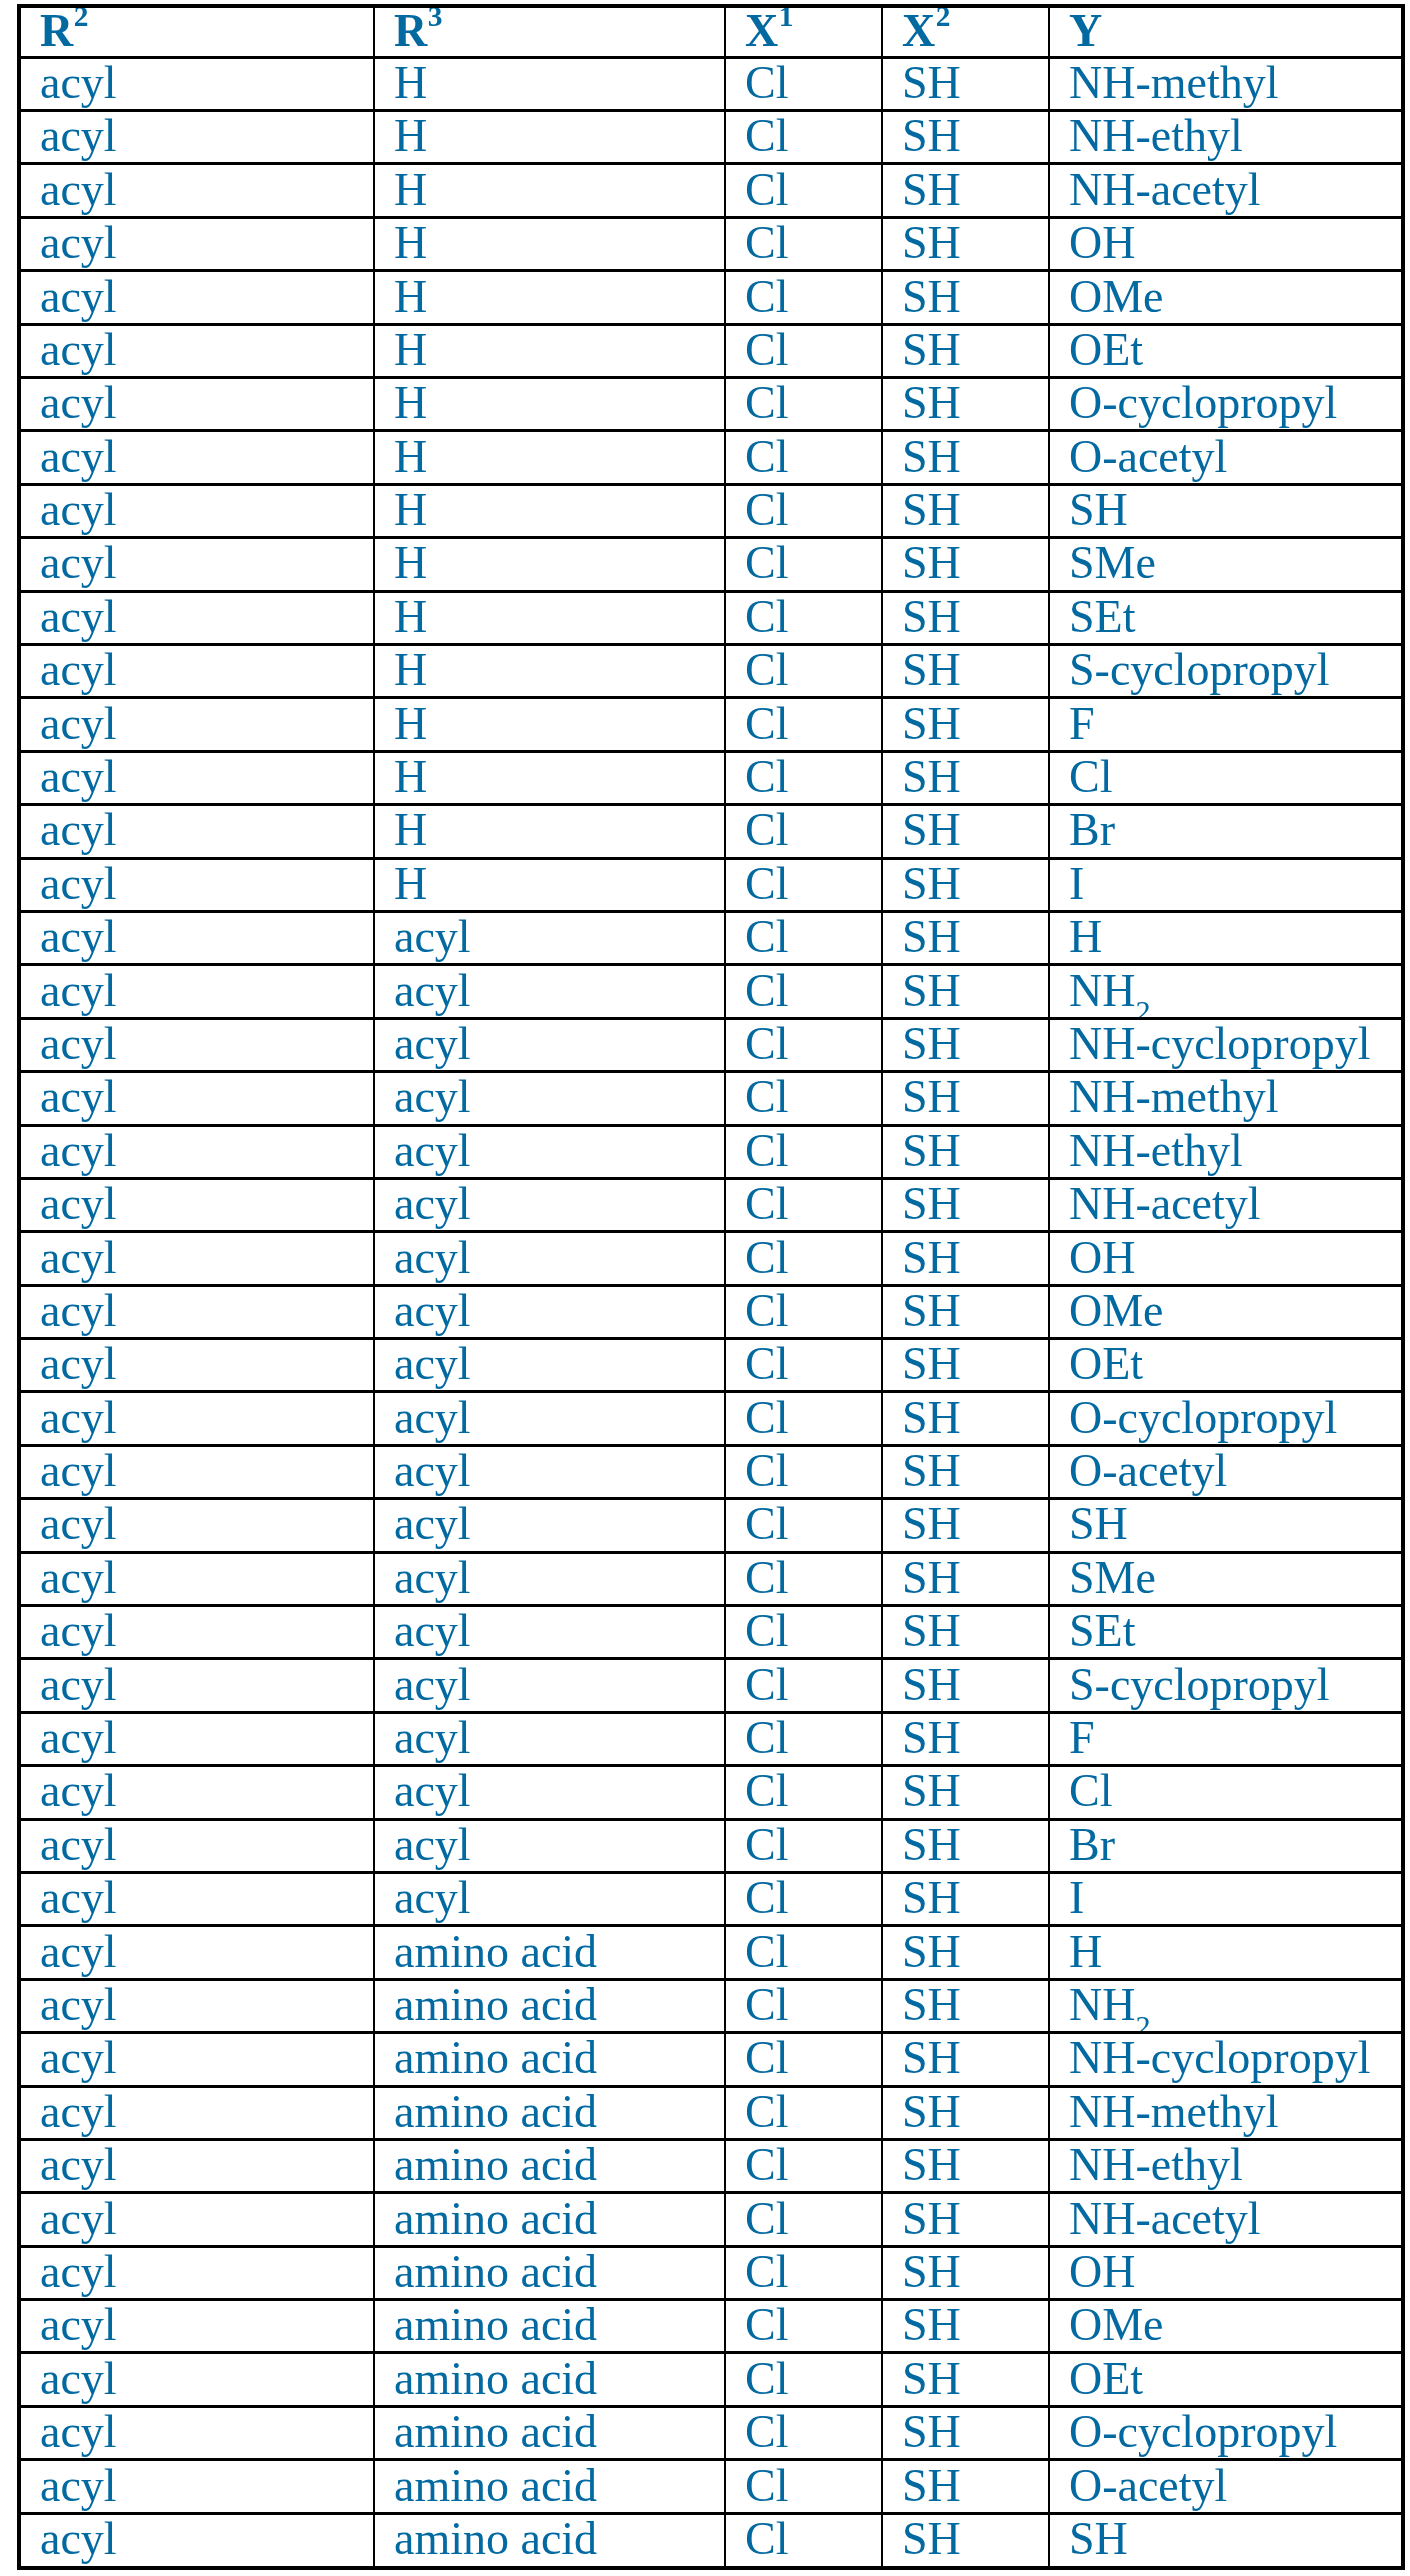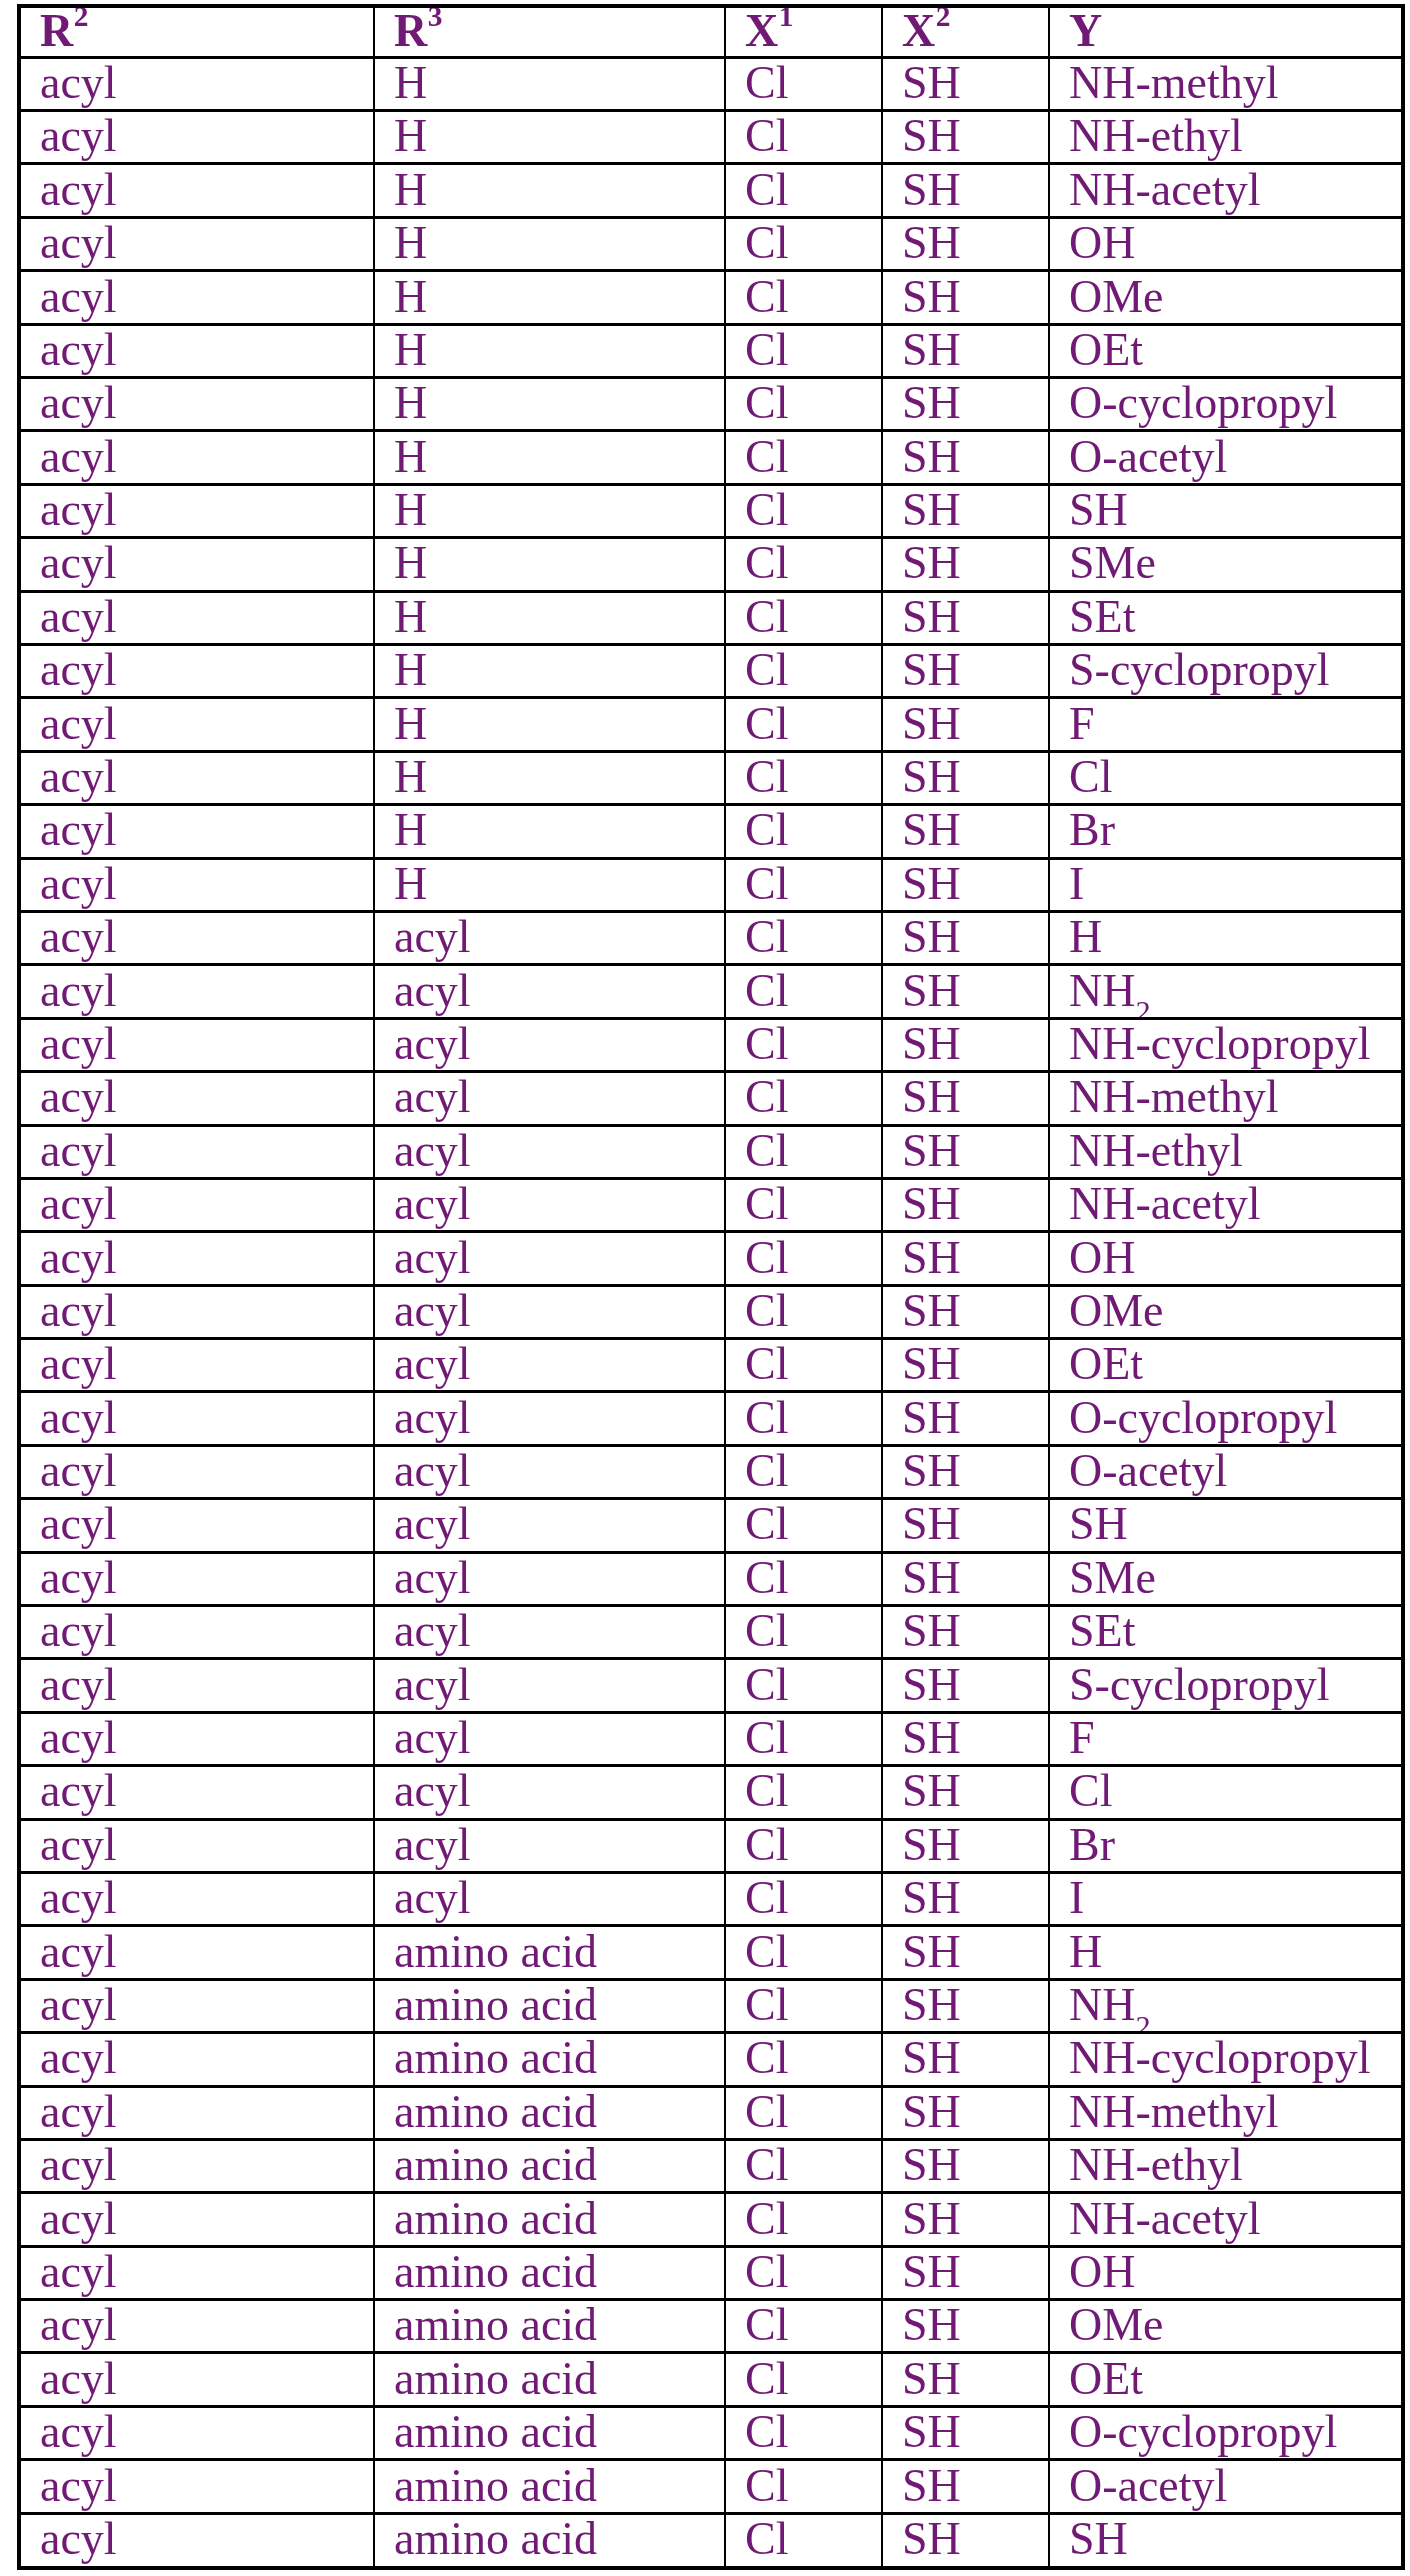--- a/index.html
+++ b/index.html
@@ -15,21 +15,21 @@
     overflow: hidden;
   }
   table.subst-table {
     position: absolute;
     left: 17px; top: 3.8px;
     width: 1383px; height: 2566px;
     border-collapse: collapse;
     table-layout: fixed;
     border: 4.7px solid #000000;
     font-size: 46px;
-    color: #701a75;
+    color: #0369a1;
   }
   th, td {
     border-left: 2.8px solid #000000;
     border-right: 2.8px solid #000000;
     border-top: 3.8px solid #000000;
     border-bottom: 3.8px solid #000000;
     padding: 0 5.7px 1.9px 19px;
     text-align: left;
     vertical-align: middle;
     white-space: nowrap;

